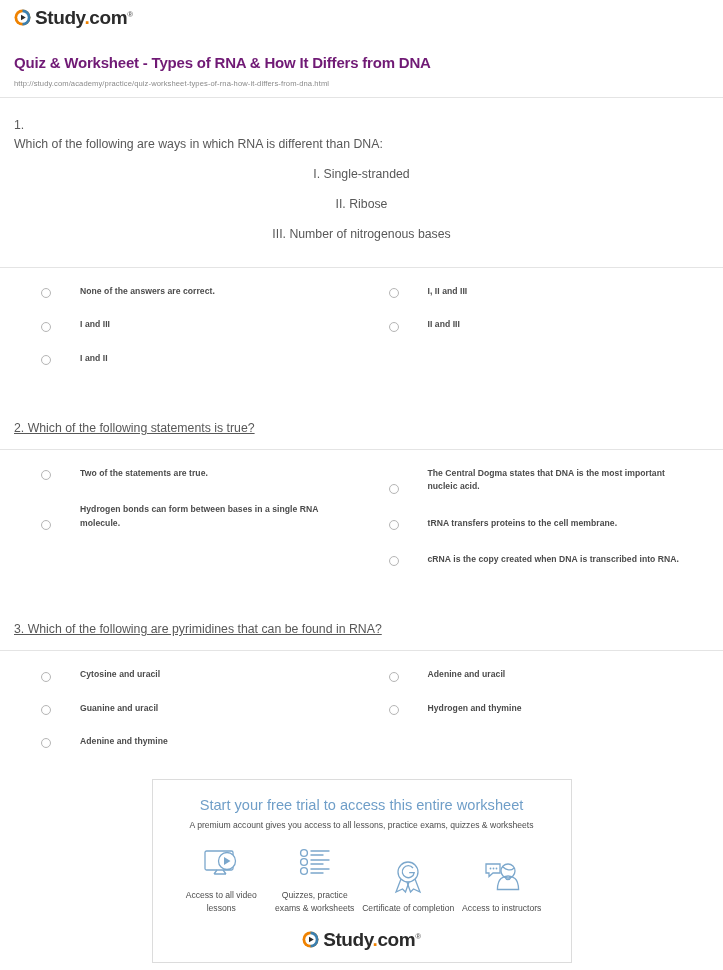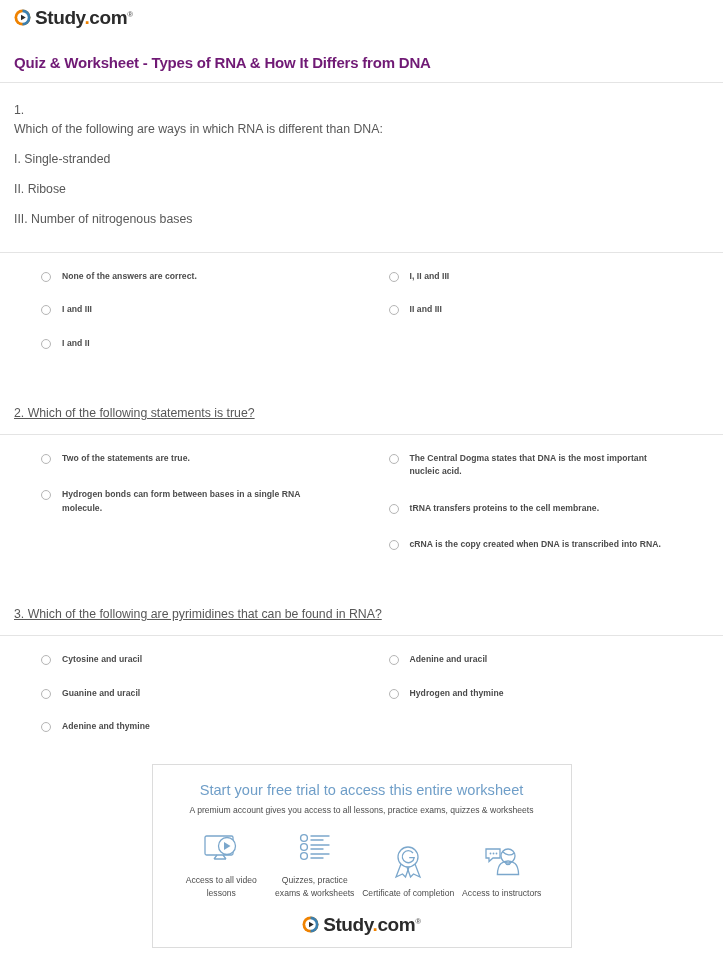--- a/index.html
+++ b/index.html
@@ -77,43 +77,43 @@
   
   .question-block { padding: 0 14px; }
 
   .q-stem {
     font-size: 12.3px;
     color: #585858;
     line-height: 1.62;
     padding-top: 18px;
   }
   .q-stem .q-num-line { display: block; }
-  .q-roman { display: block; padding-top: 10px; }
+  .q-roman { display: block; padding-top: 10px; text-align: center; }
 
   .q-inline {
     font-size: 12.3px;
     color: #585858;
     padding-top: 16px;
     padding-bottom: 14px;
     text-decoration: underline;
   }
 
   .options {
     display: flex;
     flex-wrap: wrap;
     padding: 17px 0 0 0;
   }
   .opt-col {
     width: 50%;
     padding-left: 27px;
   }
   .opt {
     display: flex;
-    align-items: flex-start;
-    gap: 11px;
+    align-items: flex-end;
+    gap: 29px;
     padding-bottom: 20px;
   }
   .opt.tall { padding-bottom: 23px; }
 
   .radio {
     width: 10px; height: 10px;
     flex: 0 0 10px;
     margin-top: 2px;
     border-radius: 50%;
     border: 1px solid #b6b6b6;
@@ -203,20 +203,21 @@
           <circle cx="17" cy="17" r="10.5" fill="#ffffff"></circle>
           <path d="M14 11.5 L23.5 17 L14 22.5 Z" fill="#2b2b2b"></path>
         </svg>
       </span>
       <span class="logo-text"><span>Study</span><span class="dot">.</span><span>com</span><span class="logo-tm">®</span></span>
     </div>
   </div>
 
   <div class="title-wrap">
     <h1 class="page-title">Quiz &amp; Worksheet - Types of RNA &amp; How It Differs from DNA</h1>
+    <div class="page-url">http://study.com/academy/practice/quiz-worksheet-types-of-rna-how-it-differs-from-dna.html</div>
   </div>
   <div class="rule rule-head"></div>
 
   <div class="question-block">
     <div class="q-stem">
       <span class="q-num-line">1.</span>
       <span class="q-num-line">Which of the following are ways in which RNA is different than DNA:</span>
       <span class="q-roman">I. Single-stranded</span>
       <span class="q-roman">II. Ribose</span>
       <span class="q-roman">III. Number of nitrogenous bases</span>

